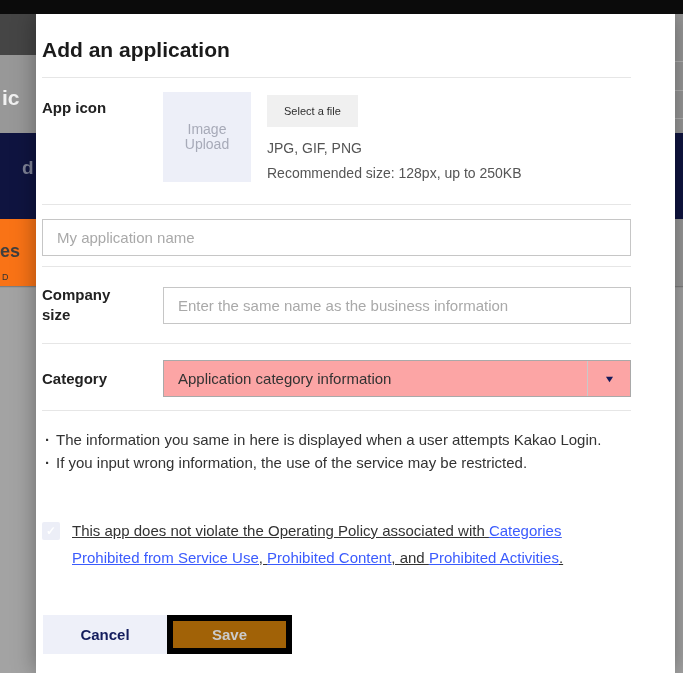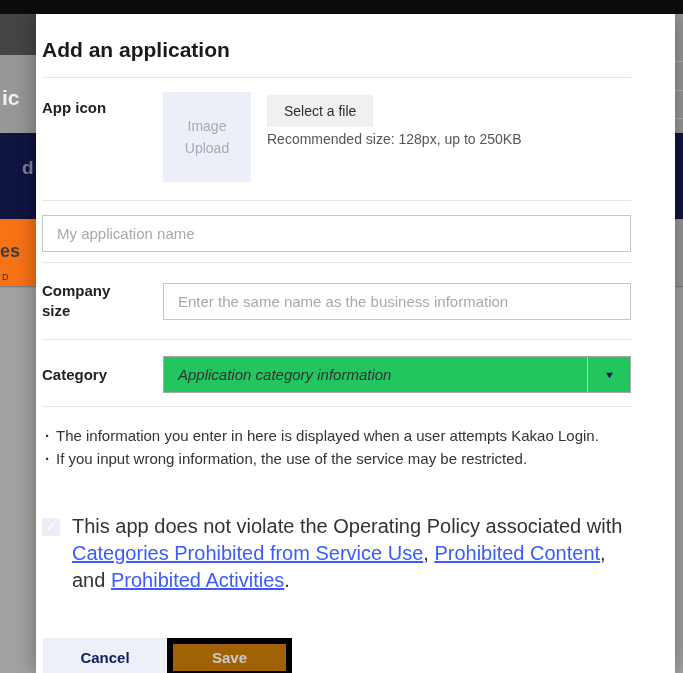--- a/index.html
+++ b/index.html
@@ -45,58 +45,58 @@
   }
   
   .row-appicon { padding:14px 0 18px; }
   .row-appicon .row-label { padding-top:6px; }
   .upload-area { display:flex; }
   .image-upload-box {
     width:88px; height:90px; background:#edeff8; flex:none;
     display:flex; align-items:center; justify-content:center;
     text-align:center; padding:0 10px; cursor:pointer;
   }
-  .image-upload-box span { font-size:14px; line-height:22px; color:#a7aab8; }
+  .image-upload-box span { font-size:14px; line-height:15px; color:#a7aab8; }
   .upload-right { margin-left:16px; padding-top:3px; }
   .select-file-btn {
     height:32px; padding:0 17px; background:#f0f0f0; border:none;
-    font-family:inherit; font-size:14px; color:#2e2e2e; cursor:pointer;
+    font-family:inherit; font-size:11px; color:#2e2e2e; cursor:pointer;
   }
   .upload-hint { font-size:14px; color:#555; line-height:25px; }
   .upload-hint.first { margin-top:9px; }
   
   .row-input { align-items:center; }
   .row-appname  { padding:14px 0 10px; }
   .row-company  { padding:18px 0 18px; }
   .row-category { padding:16px 0 13px; }
   .text-input {
     flex:1; height:37px; border:1px solid #c6c6c6; background:#fff;
     padding:0 14px; font-family:inherit; font-size:15px; color:#333; outline:none;
   }
   .text-input::placeholder { color:#a9a9a9; opacity:1; }
   .select-box {
-    flex:1; height:37px; border:1px solid #a9a9a9; background:#22c55e;
-    display:flex; align-items:stretch; cursor:pointer;font-style:italic;
+    flex:1; height:37px; border:1px solid #a9a9a9; background:#fca5a5;
+    display:flex; align-items:stretch; cursor:pointer;
   }
   .select-text { flex:1; display:flex; align-items:center; padding:0 14px; font-size:15px; color:#333; }
   .select-arrow-cell { width:43px; border-left:1px solid #c9c9c9; display:flex; align-items:center; justify-content:center; }
   .select-arrow-cell span { font-size:9px; color:#13195a; transform:scaleX(1.35); }
   
   .notes { margin-top:17px; }
   .note { display:flex; font-size:15px; color:#333; line-height:23px; }
   .note .bullet { width:14px; flex:none; text-align:left; padding-left:3px; font-weight:700; }
   
   .policy { margin-top:43px; display:flex; }
   .checkbox {
     flex:none; width:18px; height:18px; margin-top:5px; border-radius:2px;
     background:#eceef7; display:flex; align-items:center; justify-content:center;
     cursor:pointer;
   }
   .checkbox span { color:rgba(255,255,255,0.95); font-size:12px; font-weight:700; }
-  .policy-text { flex:1; margin-left:12px; font-size:20px; color:#333; line-height:27px; }
+  .policy-text { flex:1; margin-left:12px; font-size:15px; color:#333; line-height:27px;text-decoration:underline; }
   .policy-text a { color:#3b5bfd; text-decoration:underline; cursor:pointer; }
   
   .btn-row { margin-top:44px; display:flex; padding-left:1px; }
   .btn { height:39px; font-family:inherit; font-size:15px; font-weight:700; cursor:pointer; }
   .btn-cancel { width:124px; background:#eef0f9; color:#131c5d; border:none; }
   .btn-save   { width:125px; background:#a16207; color:#cbcbcb; border:6px solid #000000; cursor:default; }
 </style>
 </head>
 <body>
 
@@ -134,20 +134,21 @@
   <div class="divider after-title"></div>
 
   <div class="form-row row-appicon">
     <div class="row-label">App icon</div>
     <div class="upload-area">
       <div class="image-upload-box">
         <span>Image Upload</span>
       </div>
       <div class="upload-right">
         <button class="select-file-btn">Select a file</button>
+        <div class="upload-hint first">JPG, GIF, PNG</div>
         <div class="upload-hint">Recommended size: 128px, up to 250KB</div>
       </div>
     </div>
   </div>
   <div class="divider"></div>
 
   <div class="form-row row-input row-appname">
     <input class="text-input" type="text" placeholder="My application name" style="">
   </div>
   <div class="divider"></div>
@@ -165,21 +166,21 @@
       <div class="select-arrow-cell">
         <span>▼</span>
       </div>
     </div>
   </div>
   <div class="divider"></div>
 
   <div class="notes">
     <div class="note">
       <span class="bullet">·</span>
-      <span>The information you enter in here is displayed when a user attempts Kakao Login.</span>
+      <span>The information you same in here is displayed when a user attempts Kakao Login.</span>
     </div>
     <div class="note">
       <span class="bullet">·</span>
       <span>If you input wrong information, the use of the service may be restricted.</span>
     </div>
   </div>
 
   <div class="policy">
     <div class="checkbox">
       <span>✓</span>

